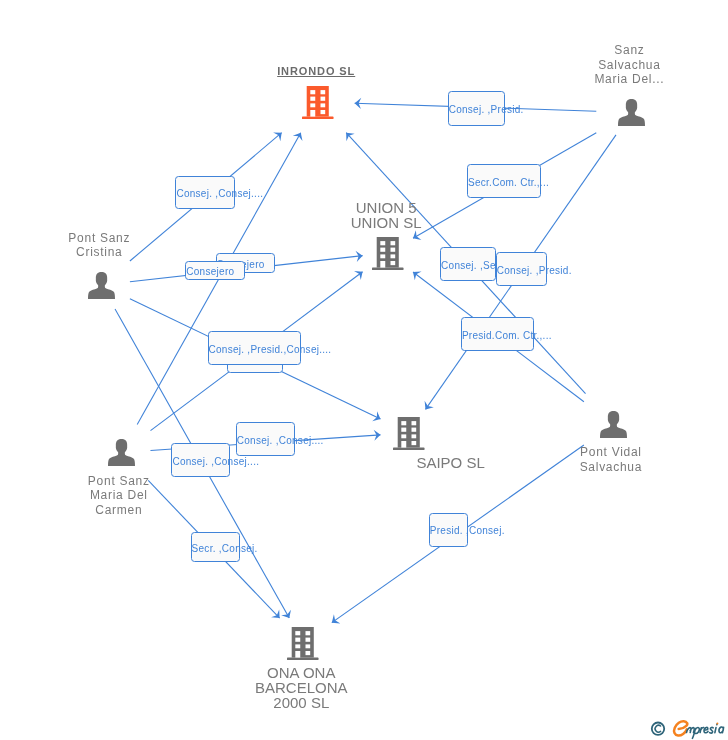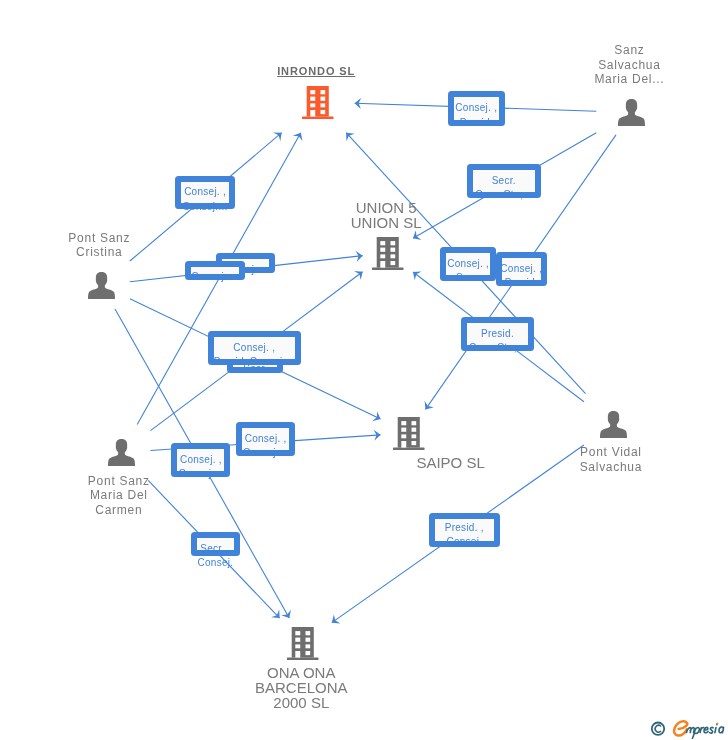--- a/index.html
+++ b/index.html
@@ -5,23 +5,23 @@
   html,body{margin:0;padding:0;background:#ffffff;}
   body{width:728px;height:740px;position:relative;overflow:hidden;
        font-family:"Liberation Sans",sans-serif;}
   #stage{position:absolute;left:0;top:0;width:728px;height:740px;}
   svg.layer{position:absolute;left:0;top:0;width:728px;height:740px;}
   .node{position:absolute;}
   .nlabel{position:absolute;color:#777777;text-align:center;white-space:nowrap;transform:translateX(-50%);}
   .nlabel.company{font-size:15px;line-height:15px;color:#787878;}
   .nlabel.person{font-size:12px;line-height:14.5px;letter-spacing:.72px;color:#7a7a7a;}
   .nlabel.bold{font-weight:bold;color:#6b6b6b;letter-spacing:.9px;font-size:11px;line-height:15px;}
-  .ebox{position:absolute;box-sizing:border-box;border:6px solid #a3a3a3;border-radius:3.5px;
+  .ebox{position:absolute;box-sizing:border-box;border:1px solid #a3a3a3;border-radius:3.5px;
         background:#fafafa;color:#4083d8;font-size:10px;line-height:14.3px;text-align:center;
-        display:flex;flex-direction:column;align-items:center;justify-content:flex-start;white-space:nowrap;letter-spacing:.27px;}
+        display:flex;flex-direction:row;align-items:center;justify-content:flex-start;white-space:nowrap;letter-spacing:.27px;}
 </style>
 </head>
 <body>
 
 <div id="stage">
   <svg class="layer" id="edges" viewBox="0 0 728 740">
       <g>
         <path d="M596.30,111.23 L354.60,103.21" stroke="#4083d8" stroke-width="1.1" fill="none"></path>
         <path d="M354.6,103.21377551020409 L361.28204083396383,97.83229520333312 L358.6277857249171,103.34735003679573 L360.9108163431881,109.02614138672551 Z" fill="#4083d8"></path>
       </g>
@@ -209,33 +209,33 @@
         <span>Consejero</span>
       </div>
       <div class="ebox" style="left: 207.5px; top: 330.7px; width: 93.6px; height: 34.3px; z-index: 7; padding-top: 3.95px; border-color: rgb(64, 131, 216); background: rgb(250, 250, 250); color: rgb(64, 131, 216);">
         <span>Consej. ,</span>
         <span>Presid.,Consej....</span>
       </div>
       <div class="ebox" style="left: 235.8px; top: 421.5px; width: 59.6px; height: 34.7px; z-index: 11; padding-top: 4.15px; border-color: rgb(64, 131, 216); background: rgb(250, 250, 250); color: rgb(64, 131, 216);">
         <span>Consej. ,</span>
         <span>Consej....</span>
       </div>
-      <div class="ebox" style="left: 190.6px; top: 532.2px; width: 49.6px; height: 24px; z-index: 13; padding-top: 3.8px; border-color: rgb(64, 131, 216); background: rgb(250, 250, 250); color: rgb(64, 131, 216);">
+      <div class="ebox" style="left: 190.6px; top: 532.2px; width: 49.6px; height: 30px; z-index: 13; padding-top: 3.8px; border-color: rgb(64, 131, 216); background: rgb(250, 250, 250); color: rgb(64, 131, 216);">
         <span>Secr. ,</span>
         <span>Consej.</span>
       </div>
       <div class="ebox" style="left: 440.1px; top: 246.7px; width: 56.2px; height: 34.6px; z-index: 8; padding-top: 4.1px; border-color: rgb(64, 131, 216); background: rgb(250, 250, 250); color: rgb(64, 131, 216);">
         <span>Consej. ,</span>
         <span>Secr.</span>
       </div>
       <div class="ebox" style="left: 460.9px; top: 317.2px; width: 73.2px; height: 33.6px; z-index: 10; padding-top: 3.6px; border-color: rgb(64, 131, 216); background: rgb(250, 250, 250); color: rgb(64, 131, 216);">
         <span>Presid.</span>
         <span>Com. Ctr.,...</span>
       </div>
-      <div class="ebox" style="left: 428.8px; top: 513px; width: 71px; height: 34.2px; z-index: 14; padding-top: 2px; border-color: rgb(64, 131, 216); background: rgb(250, 250, 250); color: rgb(64, 131, 216);">
+      <div class="ebox" style="left: 428.8px; top: 513px; width: 39px; height: 34.2px; z-index: 14; padding-top: 2px; border-color: rgb(64, 131, 216); background: rgb(250, 250, 250); color: rgb(64, 131, 216);">
         <span>Presid. ,</span>
         <span>Consej.</span>
       </div>
     </div>
   <svg class="layer" id="wmsvg" viewBox="0 0 728 740" style="pointer-events:none">
       <g>
 <g>
  <circle cx="658" cy="728.7" r="6.2" fill="none" stroke="#2e6479" stroke-width="1.8"></circle>
  <path d="M660.6 726.0 a3.4 3.4 0 1 0 0 5.4" fill="none" stroke="#2e6479" stroke-width="1.5" stroke-linecap="round"></path>
 </g>

